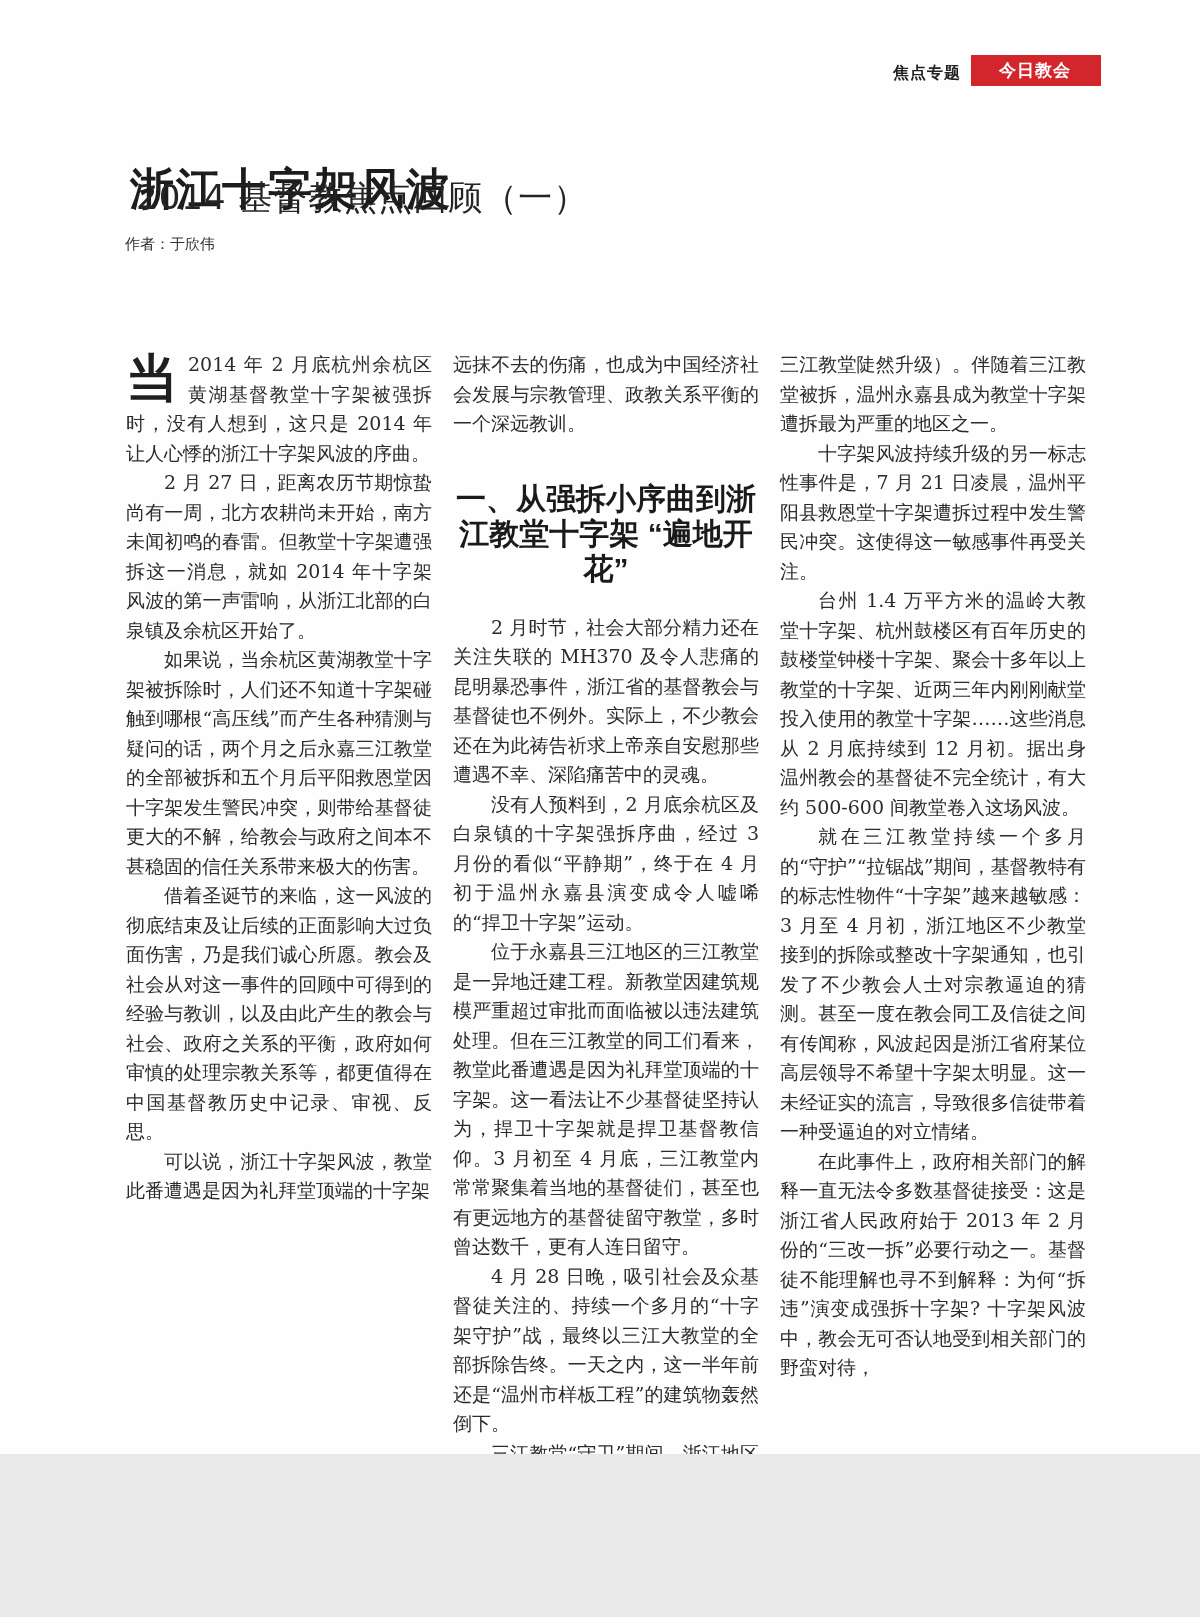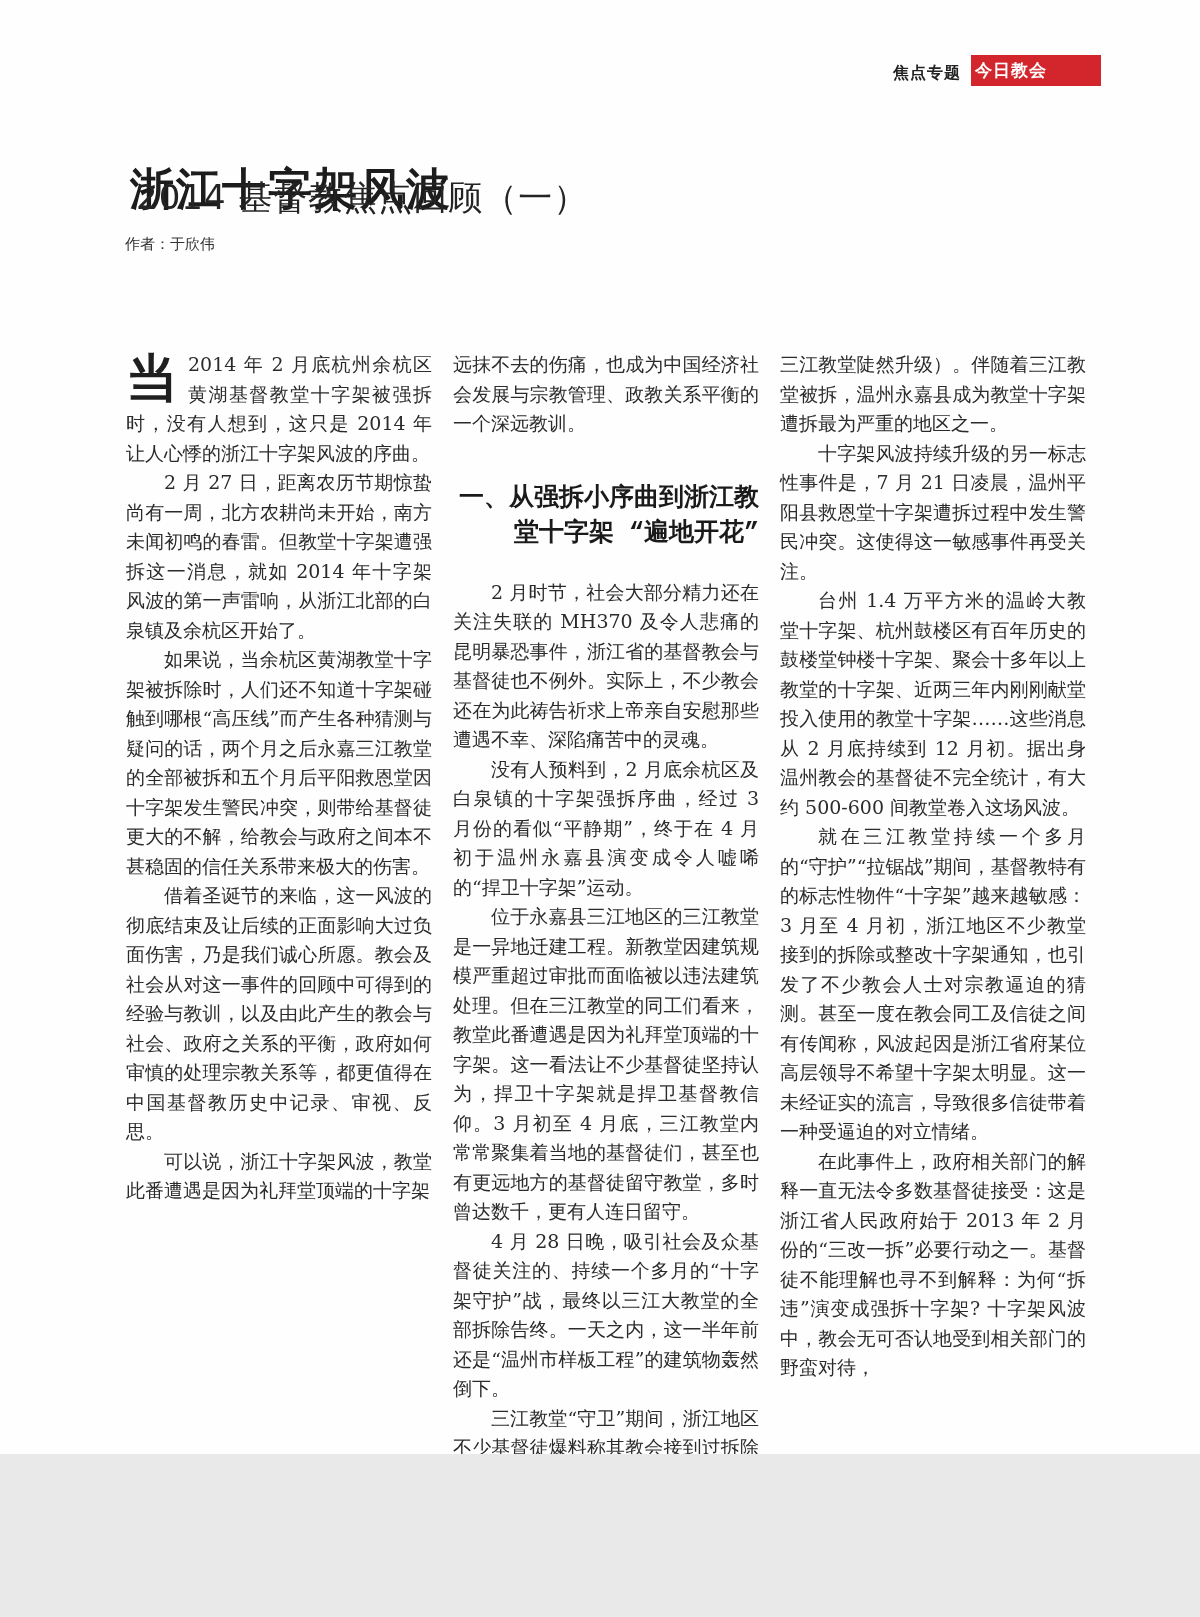--- a/index.html
+++ b/index.html
@@ -14,21 +14,21 @@
   }
   
   .kicker{
     position:absolute;left:893px;top:63px;
     font-family:"DejaVu Sans","Liberation Sans",sans-serif;
     font-size:16px;font-weight:600;color:#222;letter-spacing:1px;
   }
   .badge{
     position:absolute;left:971px;top:55px;width:130px;height:31px;
     display:flex;align-items:center;
-    padding-left:4px;box-sizing:border-box;
+    padding-left:28px;box-sizing:border-box;
     font-family:"DejaVu Sans","Liberation Sans",sans-serif;
     font-size:17px;font-weight:600;color:#ffffff;letter-spacing:1px;
   }
   
   .title{
     position:absolute;left:130px;top:112px;
     font-family:"DejaVu Sans","Liberation Sans",sans-serif;
     font-size:44px;font-weight:bold;color:#1c1c1c;letter-spacing:2px;margin-top:48px;
   }
   .subtitle{
@@ -52,23 +52,23 @@
   .col3{left:780px;}
   .col p{margin:0;text-indent:2em;}
   .col p.no-indent{text-indent:0;}
   .dropcap{
     float:left;
     font-family:"DejaVu Sans","Liberation Sans",sans-serif;
     font-size:52px;line-height:0.92;font-weight:bold;color:#1f1f1f;
     margin:5px 10px 0 0;
   }
   .col-heading{
-    font-family:Liberation Mono, monospace;
-    font-size:25px;line-height:35px;font-weight:bold;color:#1a1a1a;
-    text-indent:0;text-align:right;
+    font-family:Liberation Sans, sans-serif;
+    font-size:30px;line-height:35px;font-weight:bold;color:#1a1a1a;
+    text-indent:0;text-align:center;
     margin:42px 0 27px 0;
   }
   
   .page-number{
     position:absolute;left:1036px;top:1545px;
     font-family:"DejaVu Sans","Liberation Sans",sans-serif;
     font-size:16px;color:#8a8a8a;letter-spacing:1px;
   }
   .footer-bar{
     position:absolute;left:1087px;top:1537px;width:13px;height:36px;

